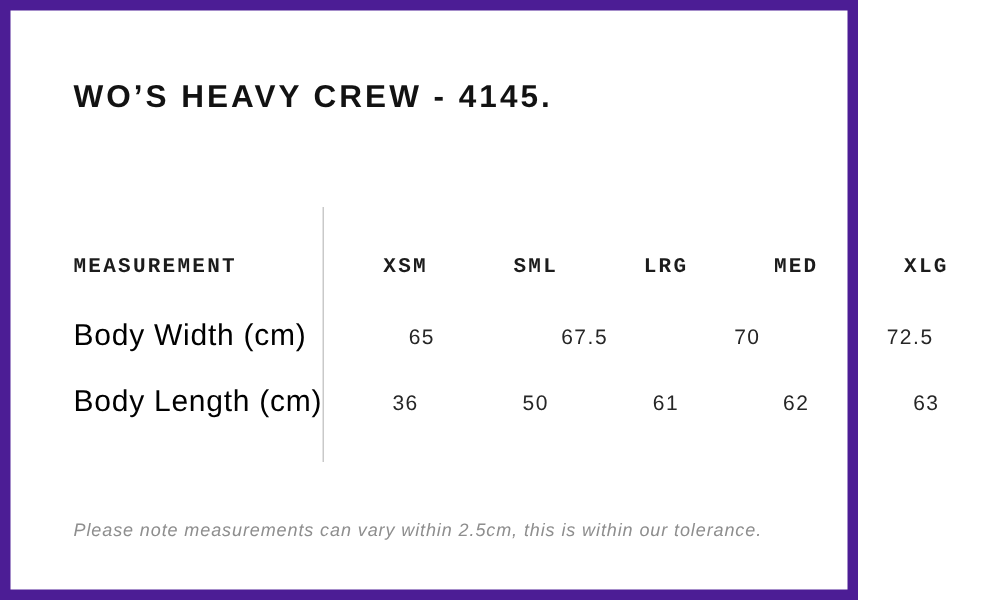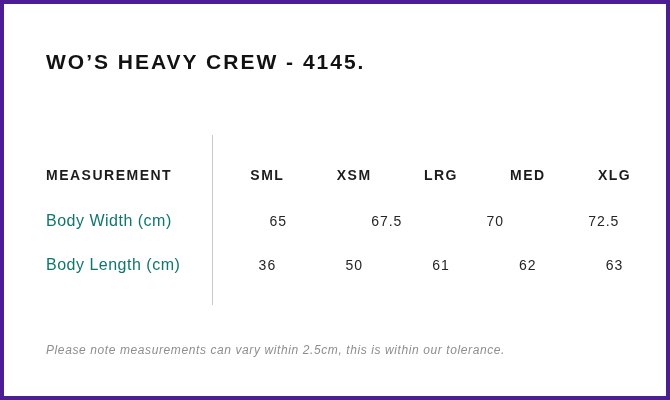--- a/index.html
+++ b/index.html
@@ -5,24 +5,24 @@
   * { margin: 0; padding: 0; box-sizing: border-box; }
   html, body { background: #ffffff; }
   body {
     font-family: "Liberation Sans", "DejaVu Sans", sans-serif;
     width: 670px;
     height: 400px;
     overflow: hidden;
   }
   .card {
     position: relative;
-    width: 670px;
+    width: 572px;
     height: 400px;
     background: #ffffff;
-    border: 4px solid #4c1d95;
+    border: 7px solid #4c1d95;
   }
   .page-title {
     position: absolute;
     left: 42px;
     top: 46px;
     font-size: 21px;
     font-weight: 700;
     letter-spacing: 2px;
     color: #121212;
     white-space: nowrap;
@@ -35,28 +35,28 @@
     height: 170px;
     background: #c9c9c9;
   }
   .trow {
     position: absolute;
     left: 42px;
     height: 20px;
     display: flex;
     align-items: center;
   }
-  .trow.header-row { top: 161px; }
+  .trow.header-row { top: 161px; font-family: Liberation Mono, monospace; }
   .trow.row-1 { top: 207px; }
   .trow.row-2 { top: 251px; }
   .label-cell {
     width: 166px;
-    font-size: 16px;
+    font-size: 20px;
     letter-spacing: 0.5px;
-    color: #0f766e;
+    color: #000000;
     white-space: nowrap;
   }
   .label-cell.header {
     font-weight: 700;
     letter-spacing: 1.5px;
     color: #1c1c1c;
     font-size: 14px;
   }
   .values {
     margin-left: 12px;
@@ -92,22 +92,22 @@
 
 <div class="card">
 
   <h1 class="page-title">WO’S HEAVY CREW - 4145.</h1>
 
   <div class="column-divider"></div>
 
   <div class="trow header-row">
     <div class="label-cell header">MEASUREMENT</div>
     <div class="values">
+      <div class="cell header">XSM</div>
       <div class="cell header">SML</div>
-      <div class="cell header">XSM</div>
       <div class="cell header">LRG</div>
       <div class="cell header">MED</div>
       <div class="cell header">XLG</div>
     </div>
   </div>
 
   <div class="trow row-1">
     <div class="label-cell">Body Width (cm)</div>
     <div class="values">
       <div class="cell">65</div>

